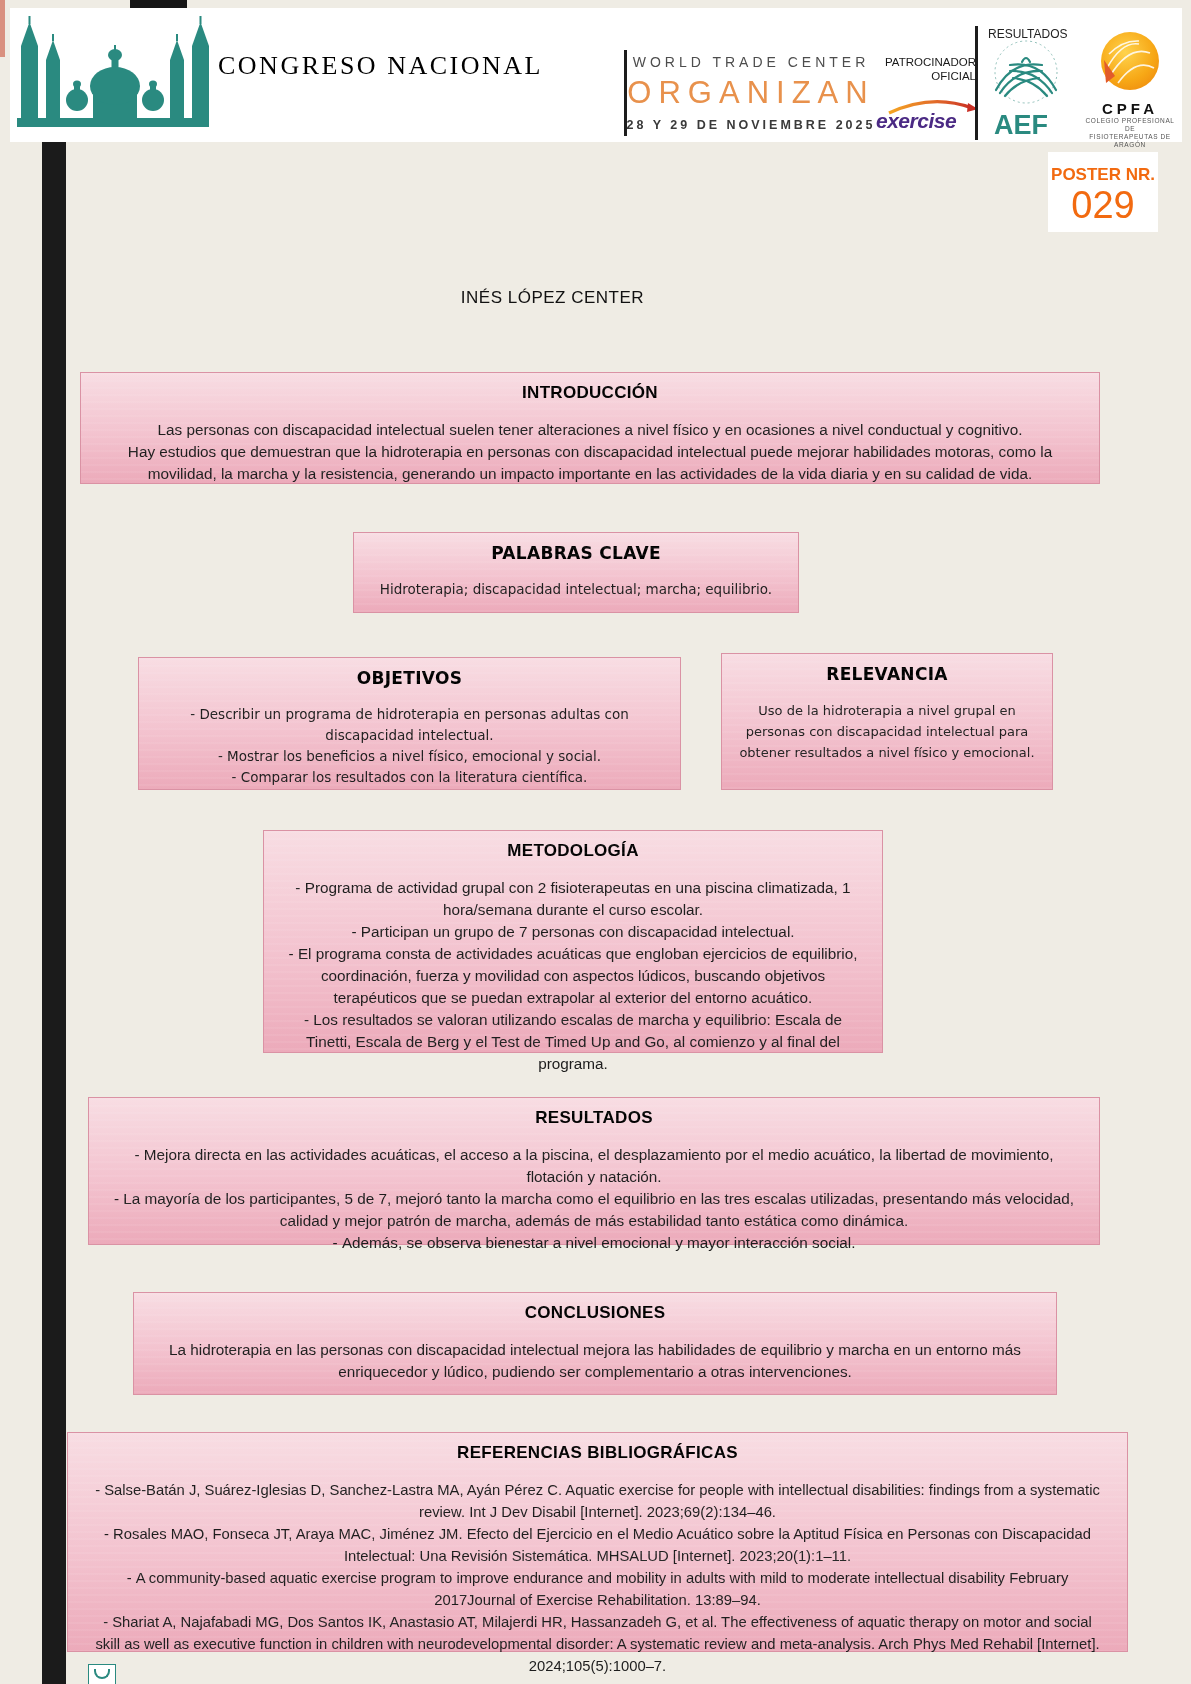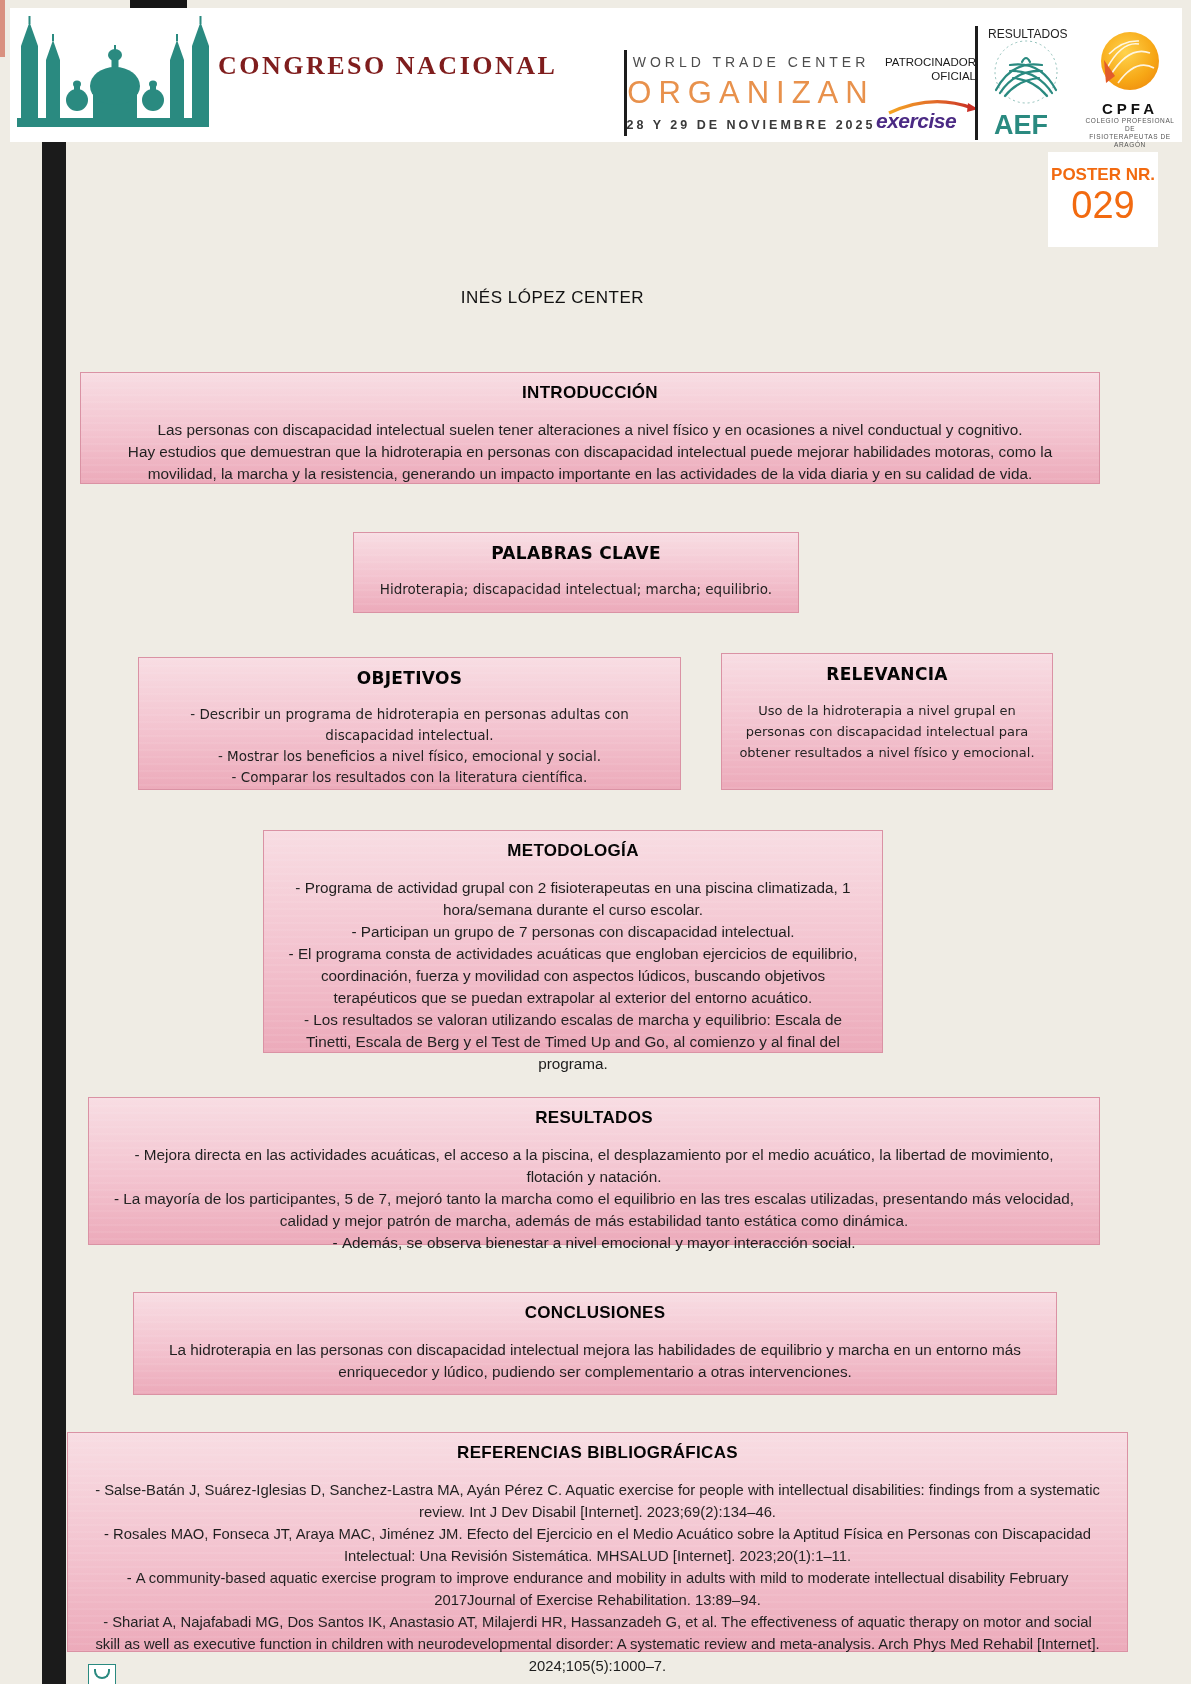--- a/index.html
+++ b/index.html
@@ -7,21 +7,21 @@
         font-family:"Liberation Sans",sans-serif;color:#1a1a1a;}
 
   
   .header{position:absolute;left:10px;top:8px;width:1172px;height:134px;background:#ffffff;}
   .skyline{position:absolute;left:5px;top:6px;}
   .logo-text{position:absolute;left:208px;top:40px;white-space:nowrap;}
   .logo-line1{font-size:52px;font-weight:800;letter-spacing:-2px;line-height:52px;}
   .logo-line1 .xviii{color:#eb9346;}
   .logo-line1 .aefw{color:#2a8a80;margin-left:10px;}
   .logo-line2{font-family:"Liberation Serif",serif;font-size:26px;letter-spacing:2.5px;
-              color:#7f1d1d;margin-top:3px;font-weight:bold;}
+              color:#000000;margin-top:3px;}
   .vdiv{position:absolute;width:3px;background:#1d1d1d;}
   .vdiv1{left:614px;top:42px;height:86px;}
   .vdiv2{left:965px;top:18px;height:114px;}
   .venue{position:absolute;left:588px;top:46px;width:306px;text-align:center;}
   .wtc{font-size:14px;letter-spacing:4px;color:#4d4d4d;}
   .zgz{font-size:31px;letter-spacing:7px;color:#e8914c;margin-top:5px;}
   .dates{font-size:12.5px;font-weight:bold;letter-spacing:3px;color:#3a3a3a;margin-top:7px;}
   .sponsor{position:absolute;left:866px;top:47px;width:100px;text-align:right;}
   .sp-label{font-size:11.5px;font-weight:normal;line-height:14px;color:#1a1a1a;}
   .fisiocrem{position:relative;margin-top:26px;text-align:left;}
@@ -38,21 +38,21 @@
   
   .topmark{position:absolute;left:130px;top:0;width:57px;height:13px;background:#161616;}
   .redsliver{position:absolute;left:0;top:0;width:5px;height:57px;background:#d9907f;}
   .leftbar{position:absolute;left:42px;top:142px;width:24px;height:1542px;background:#1b1b1b;}
   .bottomlogo{position:absolute;left:88px;top:1664px;width:26px;height:20px;background:#fff;
               border:1px solid #2a8a80;}
   .bottomlogo::after{content:"";display:block;margin:4px auto 0;width:12px;height:8px;
               border:2px solid #2a8a80;border-top:none;border-radius:0 0 8px 8px;}
 
   
-  .badge{position:absolute;left:1048px;top:152px;width:110px;height:95px;background:#ffffff;
+  .badge{position:absolute;left:1048px;top:152px;width:110px;height:80px;background:#ffffff;
          text-align:center;}
   .badge-label{font-size:17px;font-weight:bold;color:#f26a10;margin-top:13px;}
   .badge-number{font-size:38px;color:#f26a10;line-height:40px;}
 
   
   .title{position:absolute;left:65px;top:204px;width:975px;text-align:center;
          font-size:26px;font-weight:bold;color:#0a0a0a;line-height:29px;letter-spacing:0.2px;}
   .author{position:absolute;left:65px;top:288px;width:975px;text-align:center;
           font-size:17px;color:#111;letter-spacing:0.5px;}
 

